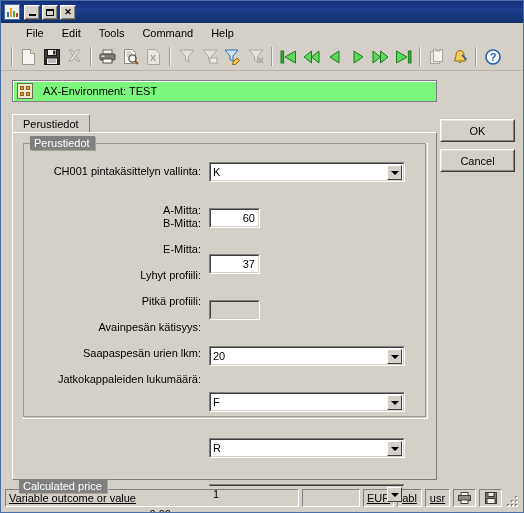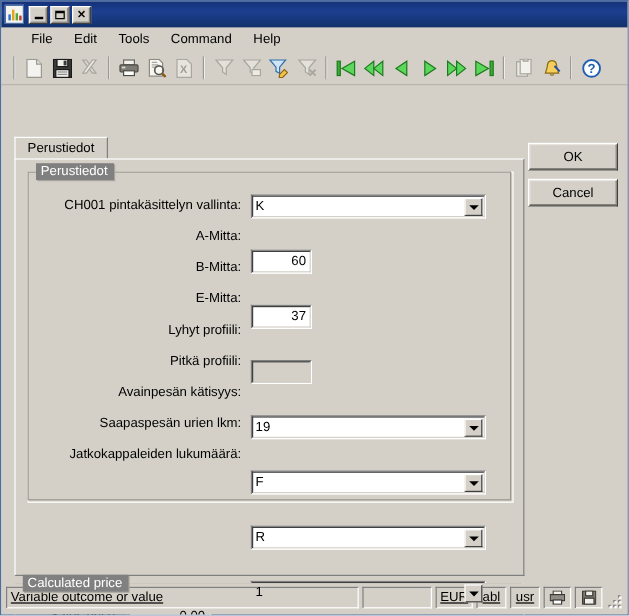--- a/index.html
+++ b/index.html
@@ -592,20 +592,29 @@
     <div class="tb-btn">
       <svg width="16" height="16" viewBox="0 0 16 16">
         <circle cx="8" cy="8" r="7" fill="#ffffff" stroke="#1e5fb4" stroke-width="1.6"></circle>
         <text x="8" y="12" text-anchor="middle" font-family="Liberation Sans, sans-serif" font-size="11" font-weight="bold" fill="#1e5fb4">?</text>
       </svg>
     </div>
   </div>
 
   <div class="client">
 
+    <div class="env-banner">
+      <div class="env-icon">
+        <span class="ei-1"></span>
+          <span class="ei-2"></span>
+          <span class="ei-3"></span>
+          <span class="ei-4"></span>
+      </div>
+      <div class="env-text">AX-Environment: TEST</div>
+    </div>
 
     <div class="ok-cancel">
       <div class="dlg-btn">
         <span>OK</span>
       </div>
       <div class="dlg-btn">
         <span>Cancel</span>
       </div>
     </div>
 
@@ -625,21 +634,21 @@
           <div class="lbl">CH001 pintakäsittelyn vallinta:</div>
         </div>
         <div class="ctl combo" style="top:18px; width:196px;">
           <div class="shadow"></div>
           <div class="val">K</div>
           <div class="arrow-btn">
               <div class="tri"></div>
             </div>
         </div>
 
-        <div class="field-label-col" style="top:44px;text-decoration:underline;">
+        <div class="field-label-col" style="top:57px;text-decoration:underline;">
           <div class="lbl">A-Mitta:</div>
         </div>
         <div class="ctl textbox" style="top:44px; width:51px;">
           <div class="shadow2"></div>
           <span>60</span>
         </div>
 
         <div class="field-label-col" style="top:70px;">
           <div class="lbl">B-Mitta:</div>
         </div>
@@ -654,21 +663,21 @@
         <div class="ctl textbox disabled" style="top:96px; width:51px;">
           <div class="shadow2"></div>
           <span></span>
         </div>
 
         <div class="field-label-col" style="top:122px;">
           <div class="lbl">Lyhyt profiili:</div>
         </div>
         <div class="ctl combo" style="top:122px; width:196px;">
           <div class="shadow"></div>
-          <div class="val">19</div>
+          <div class="val">20</div>
           <div class="arrow-btn">
               <div class="tri"></div>
             </div>
         </div>
 
         <div class="field-label-col" style="top:148px;">
           <div class="lbl">Pitkä profiili:</div>
         </div>
         <div class="ctl combo" style="top:148px; width:196px;">
           <div class="shadow"></div>

